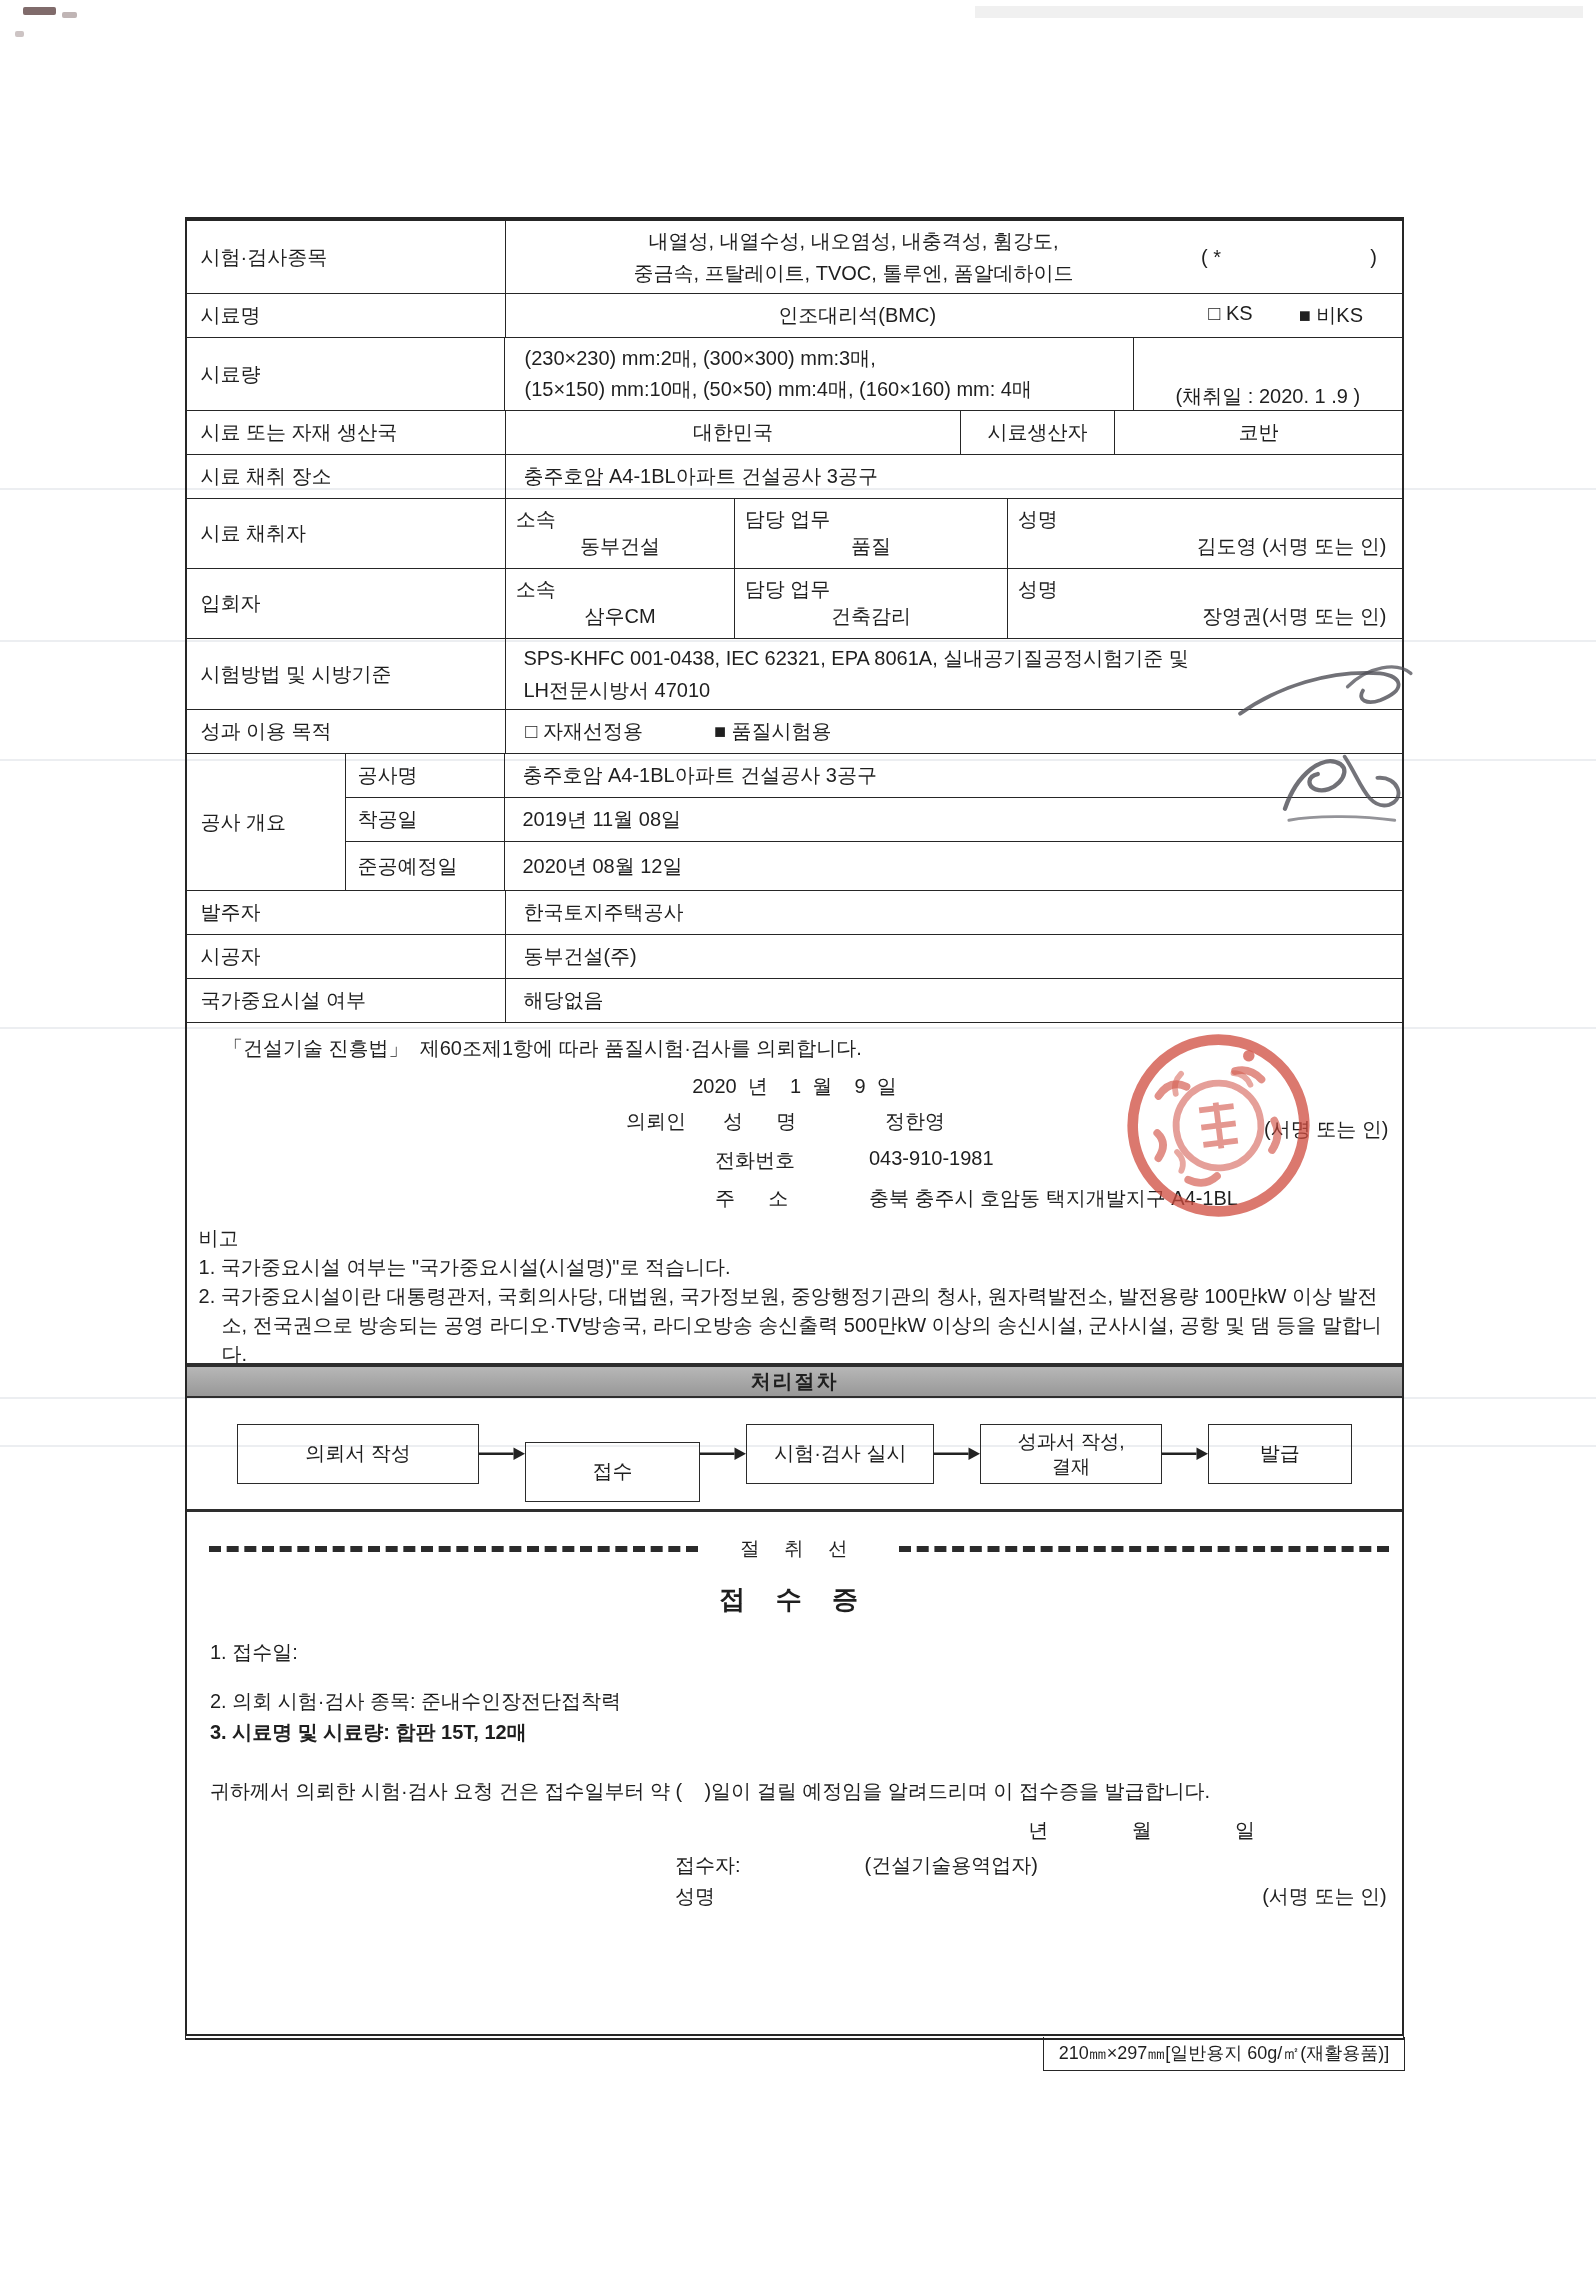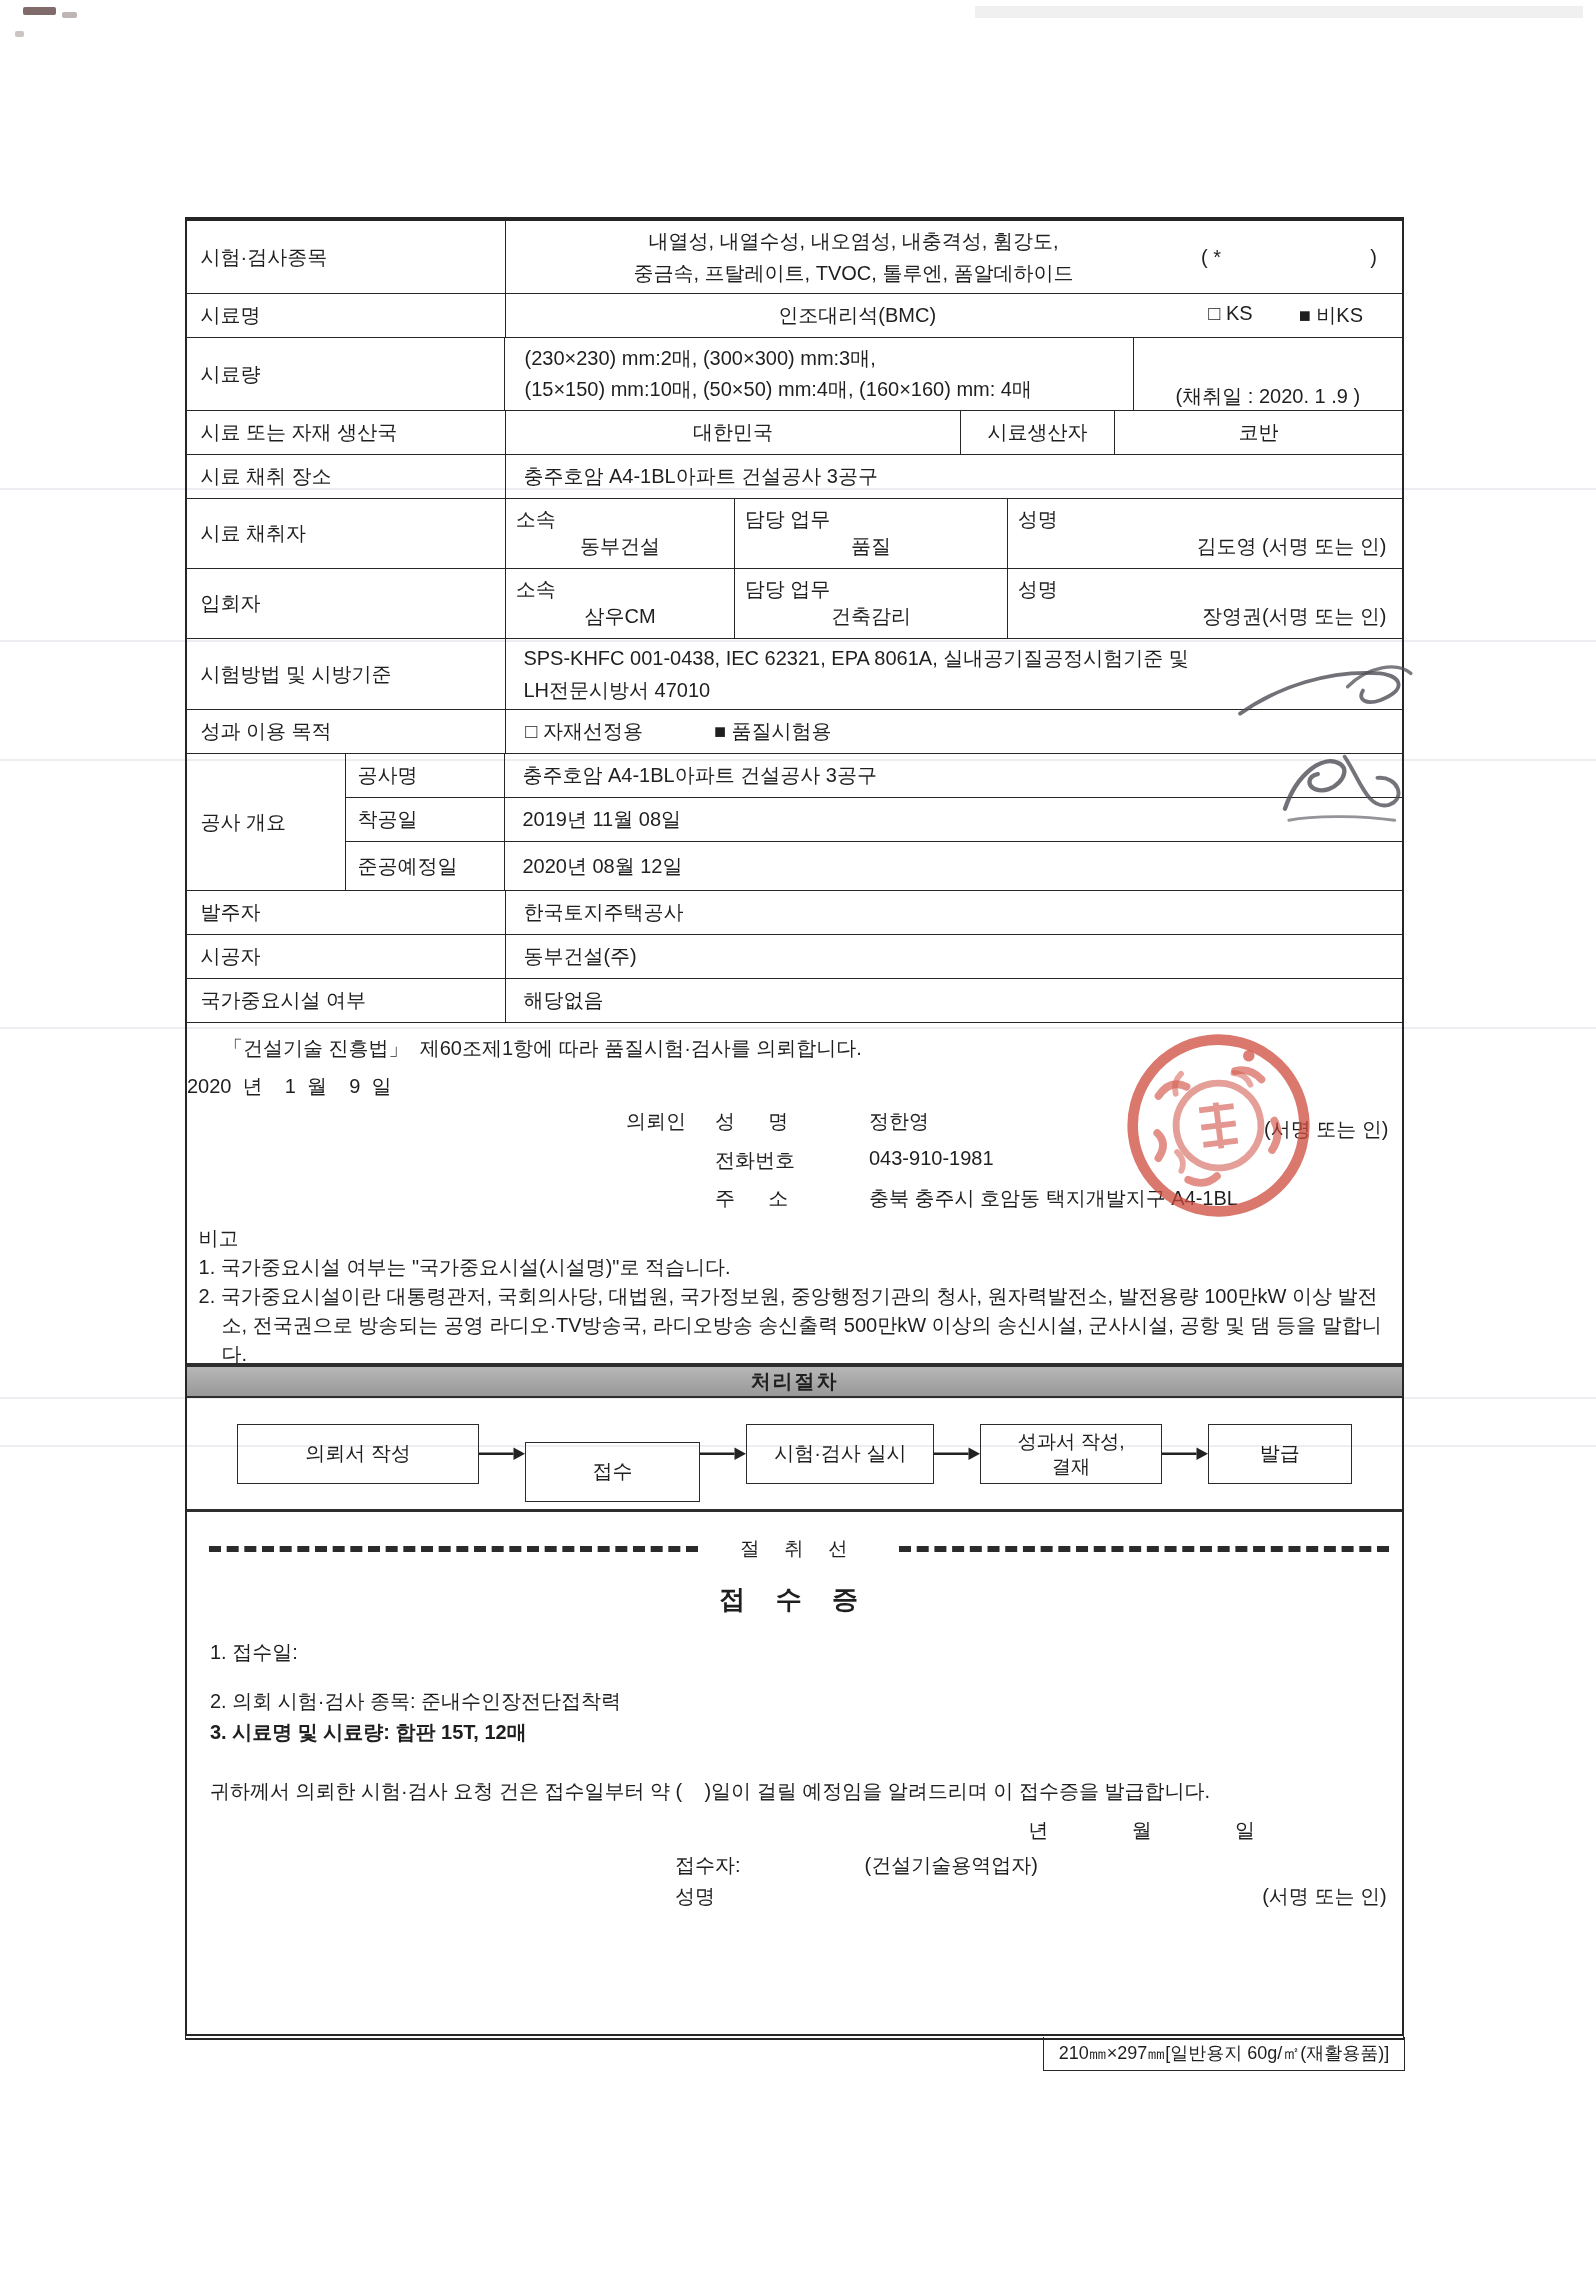--- a/index.html
+++ b/index.html
@@ -69,23 +69,23 @@
   .project-label { width:159px; border-right:1.9px solid #262626; display:flex; align-items:center; padding-left:13.5px; }
   .project-rows { flex:1; display:flex; flex-direction:column; }
   .psub { display:flex; height:44px; border-bottom:1.9px solid #262626; }
   .psub:last-child { border-bottom:none; flex:1; }
   .psub-label { width:159px; border-right:1.9px solid #262626; display:flex; align-items:center; padding-left:11.6px; }
   .psub-value { flex:1; display:flex; align-items:center; padding-left:17.4px; }
 
   
   .statement { position:relative; height:193px; font-size:20px; }
   .st-decl { position:absolute; top:11.6px; left:36px; }
-  .st-date { position:absolute; top:50px; width:100%; }
+  .st-date { position:absolute; top:50px; width:100%; text-align:center; }
   .st-row { position:absolute; left:439px; display:flex; }
-  .st-r1 { top:85px; } .st-r2 { top:124px; } .st-r3 { top:162px; }
+  .st-r1 { top:85px;gap:8px; } .st-r2 { top:124px; } .st-r3 { top:162px; }
   .st-c1 { width:89px; } .st-c2 { width:154px; }
   .st-sign { position:absolute; right:13.5px; top:93px; }
 
   .seal { position:absolute; right:89px; top:7.7px; width:189px; height:189px; transform:rotate(-7deg); opacity:.88; }
 
   .sig { position:absolute; pointer-events:none; }
 
   
   .remarks { height:147px; padding:7.7px 11.6px 0 11.6px; line-height:29px; font-size:20px; }
   .rm-item2 { padding-left:23px; text-indent:-23px; }

